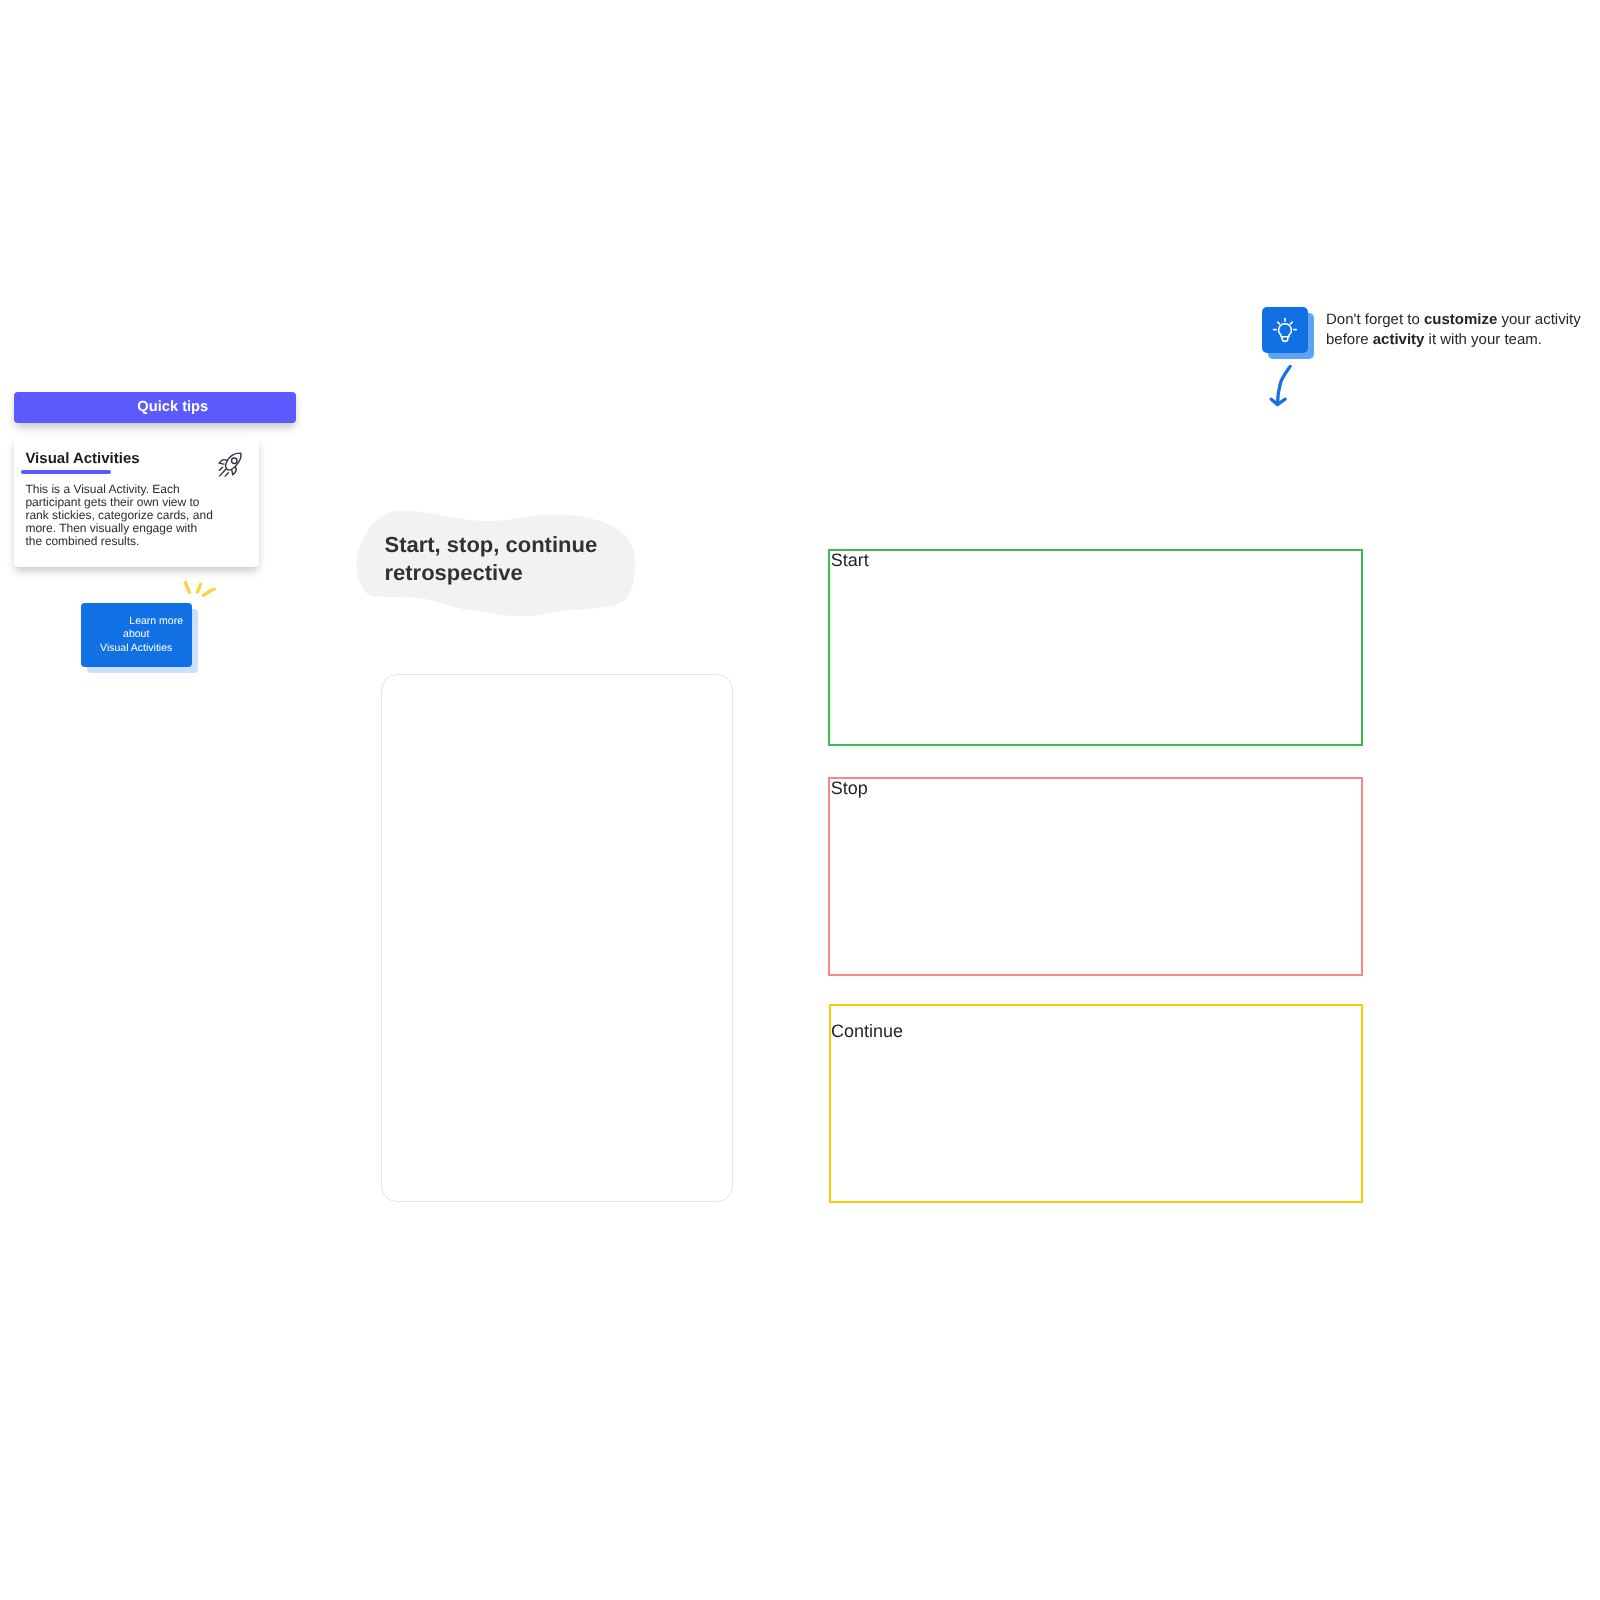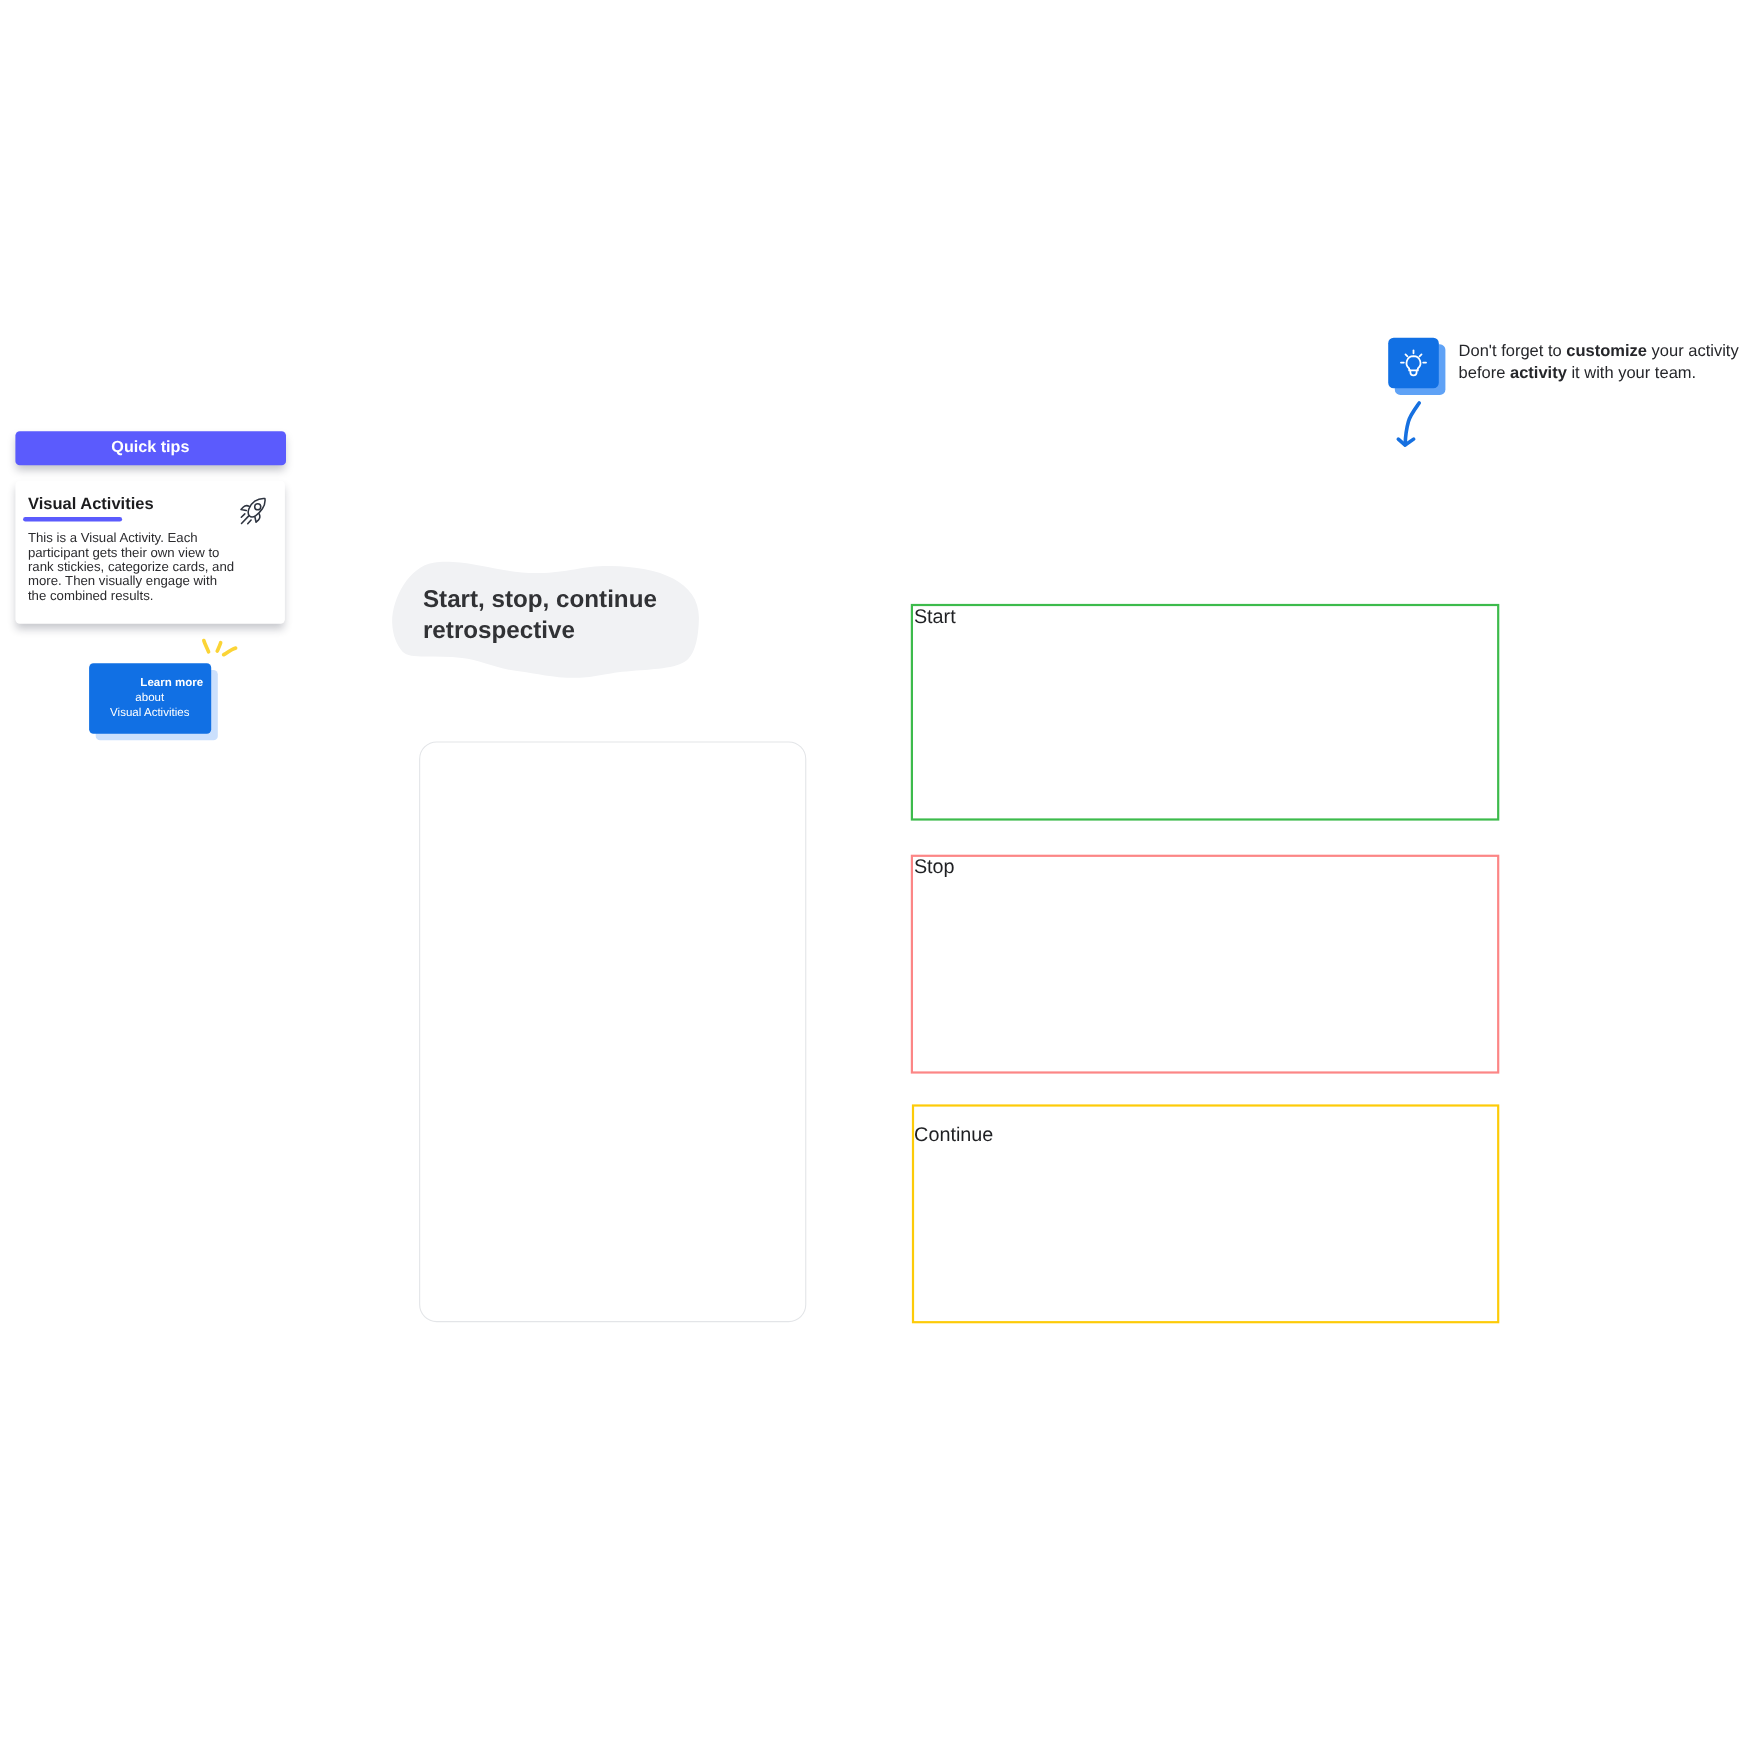--- a/index.html
+++ b/index.html
@@ -8,34 +8,34 @@
        -webkit-font-smoothing:antialiased;-moz-osx-font-smoothing:grayscale;
        text-rendering:geometricPrecision;}
   .stage{position:absolute;left:0;top:0;width:1600px;height:1600px;}
   
   #qt-header,#lm-btn,#qt-title,#qt-body,#hint-text,#board-title,.col-label{filter:opacity(1);}
 
   
   #qt-header{position:absolute;left:14px;top:392px;width:245.5px;height:30.5px;
     background:#5b5bfd;border-radius:4px;color:#fff;
     font-size:14.7px;font-weight:bold;display:flex;align-items:center;justify-content:center;
-    box-shadow:0 5px 8px -1px rgba(22,26,48,.26);}
+    box-shadow:0 5px 8px -1px rgba(22,26,48,.26);padding-left:36px;}
   #qt-card{position:absolute;left:14px;top:437px;width:245px;height:130px;
     background:#fff;border-radius:4px;box-shadow:0 5px 8px -1px rgba(22,26,48,.24);}
   #qt-title{position:absolute;left:25.4px;top:450px;font-size:15px;font-weight:bold;color:#1c1c1e;line-height:17px;}
   #qt-rule{position:absolute;left:21px;top:470px;width:90px;height:3.5px;background:#5b5bfd;border-radius:2px;}
   #qt-body{position:absolute;left:25.4px;top:483px;width:190px;font-size:12px;line-height:13px;color:#2b2b2e;}
   #qt-rocket{position:absolute;left:216px;top:450px;width:30px;height:30px;}
 
   
   #lm-shadow{position:absolute;left:86.7px;top:609px;width:111px;height:64px;background:#cbe0fd;border-radius:4px;}
   #lm-btn{position:absolute;left:80.7px;top:603px;width:111px;height:64px;background:#1170e4;
     border-radius:4px;color:#fff;font-size:10.5px;line-height:13.2px;text-align:center;
     display:flex;align-items:center;justify-content:center;}
-  #lm-btn b{font-weight:bold;padding-left:40px;}
+  #lm-btn b{font-weight:normal;padding-left:40px;}
   #sparkle{position:absolute;left:180px;top:576px;width:40px;height:28px;}
 
   
   #bulb-shadow{position:absolute;left:1268px;top:313px;width:46px;height:46px;background:#5fa2f6;border-radius:5px;}
   #bulb-box{position:absolute;left:1262px;top:307px;width:46px;height:46px;background:#1170e4;border-radius:5px;}
   #bulb-icon{position:absolute;left:1271px;top:316px;width:28px;height:28px;}
   #hint-text{position:absolute;left:1326px;top:309.5px;width:262px;font-size:15px;line-height:20.5px;color:#25262a;}
   #hint-text b{font-weight:bold;margin-top:20px;}
   #curve-arrow{position:absolute;left:1262px;top:364px;width:40px;height:44px;}
 

